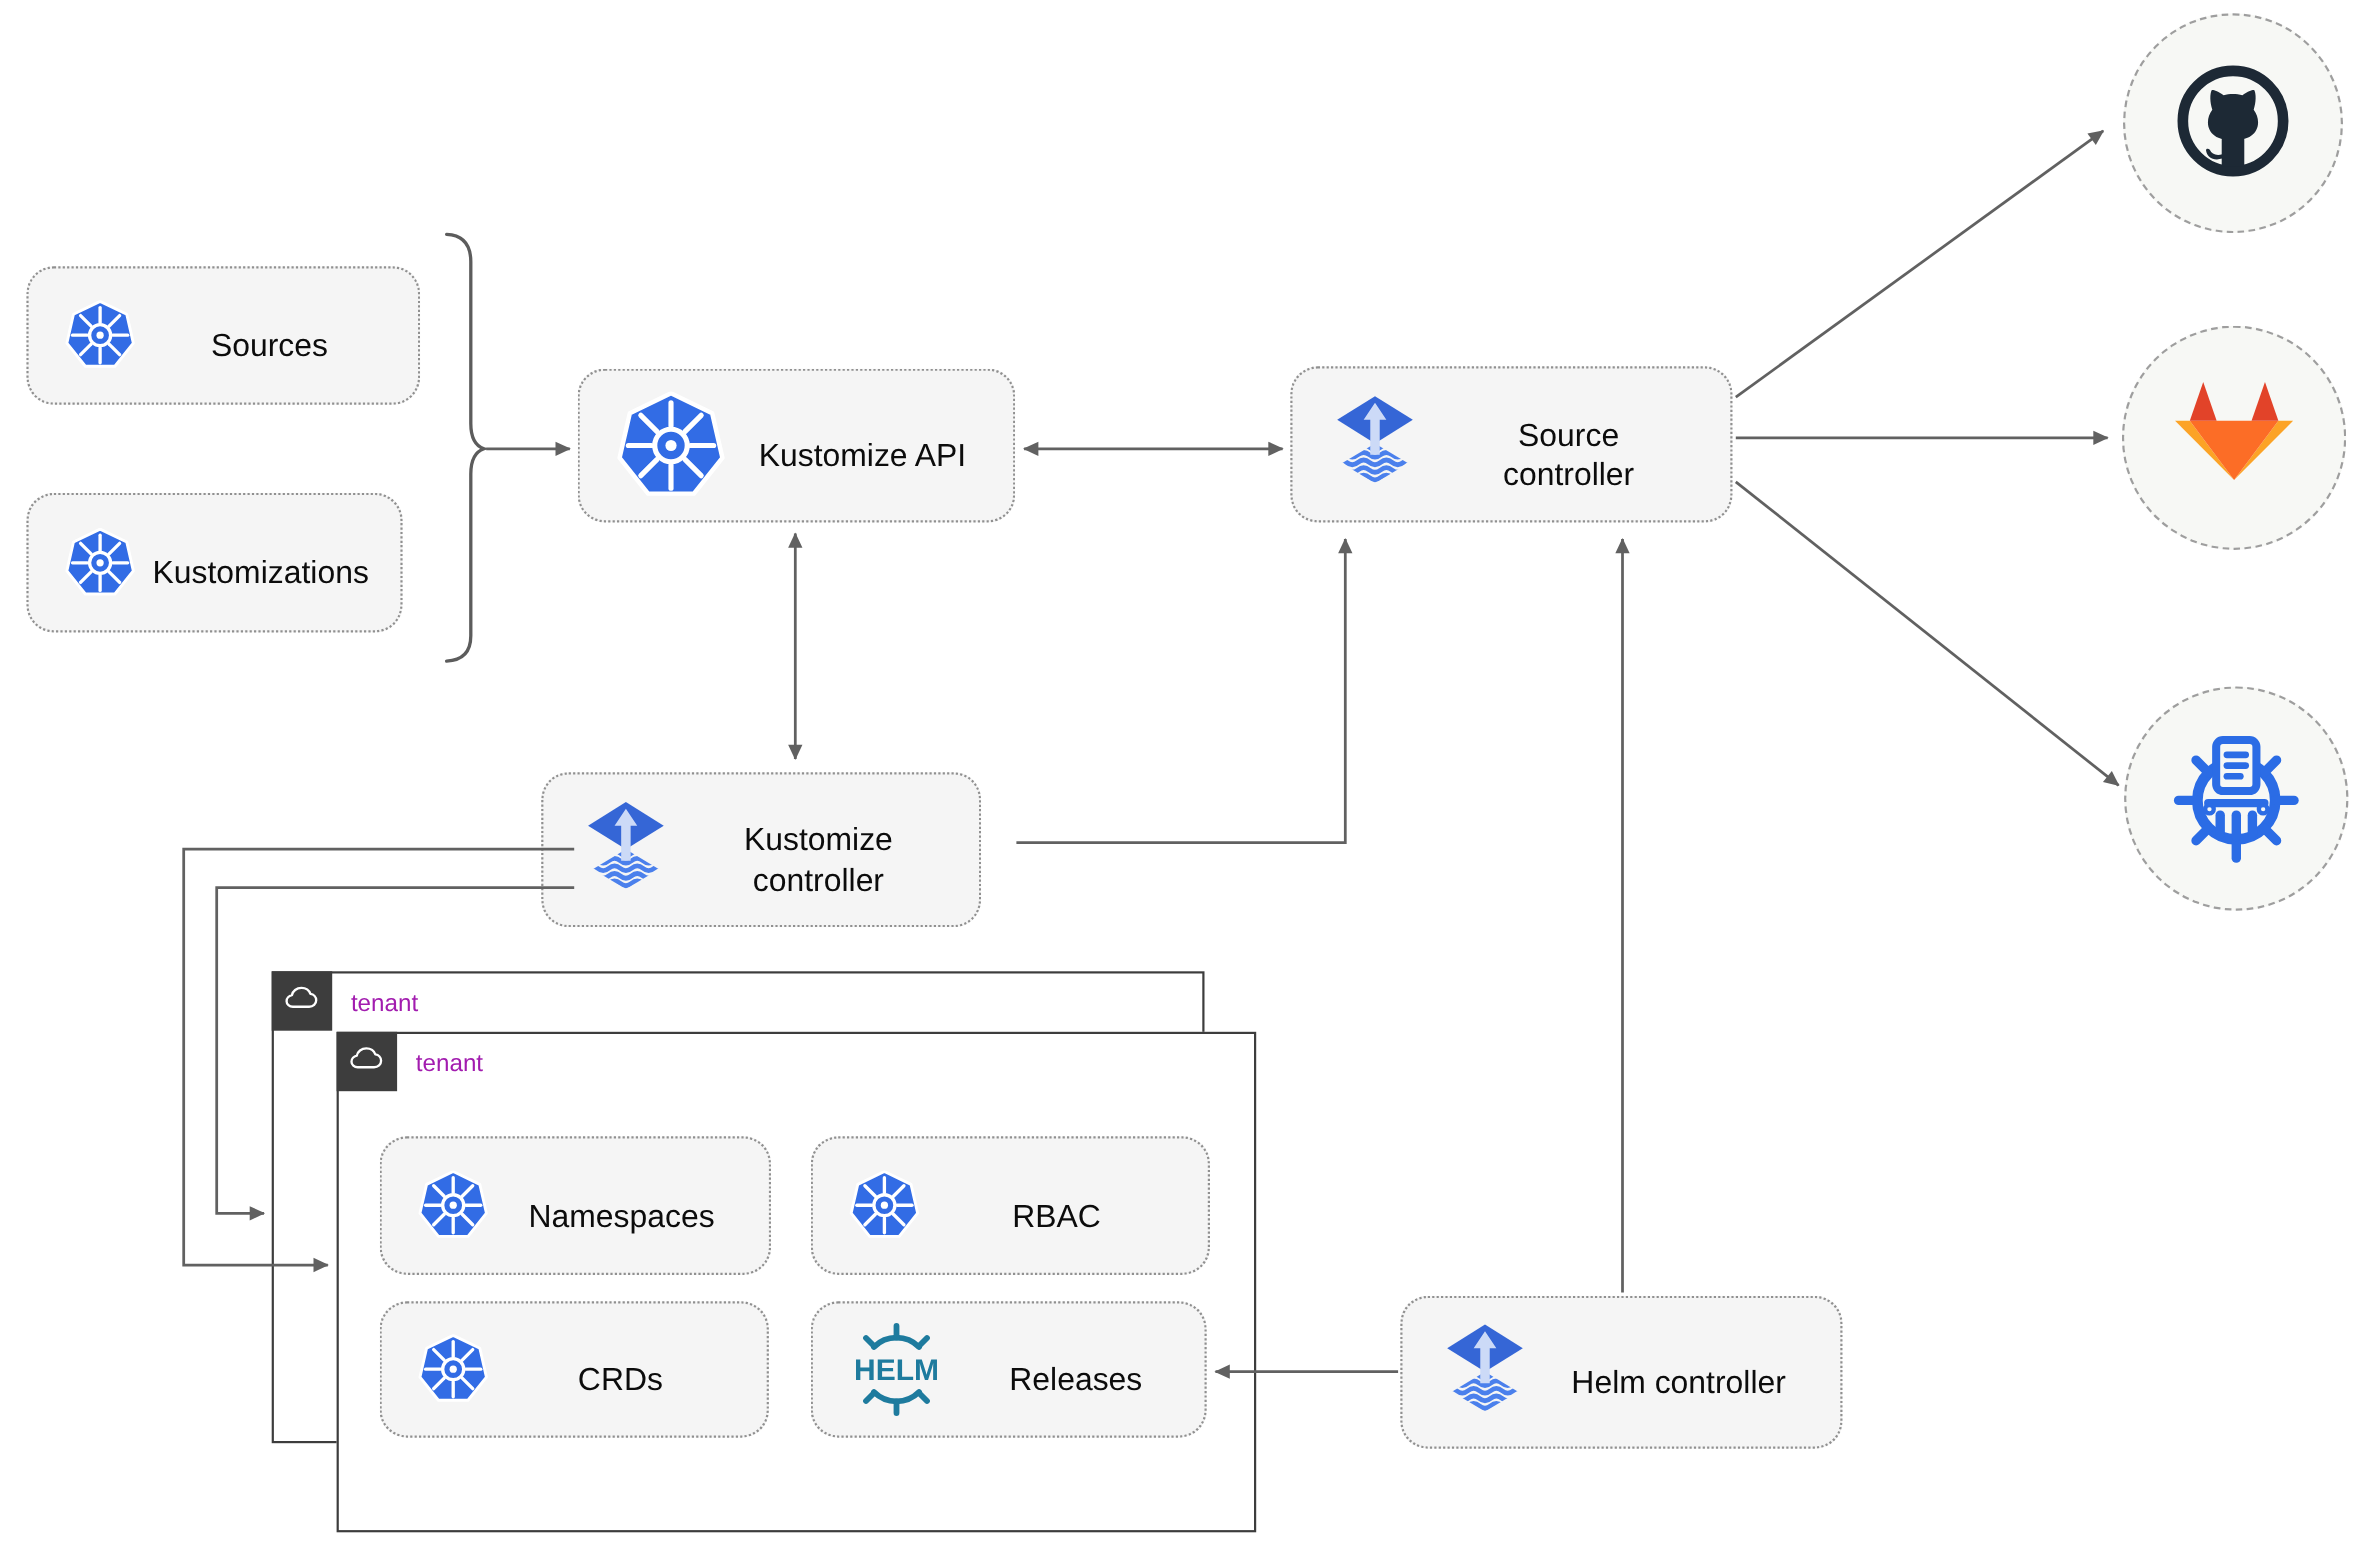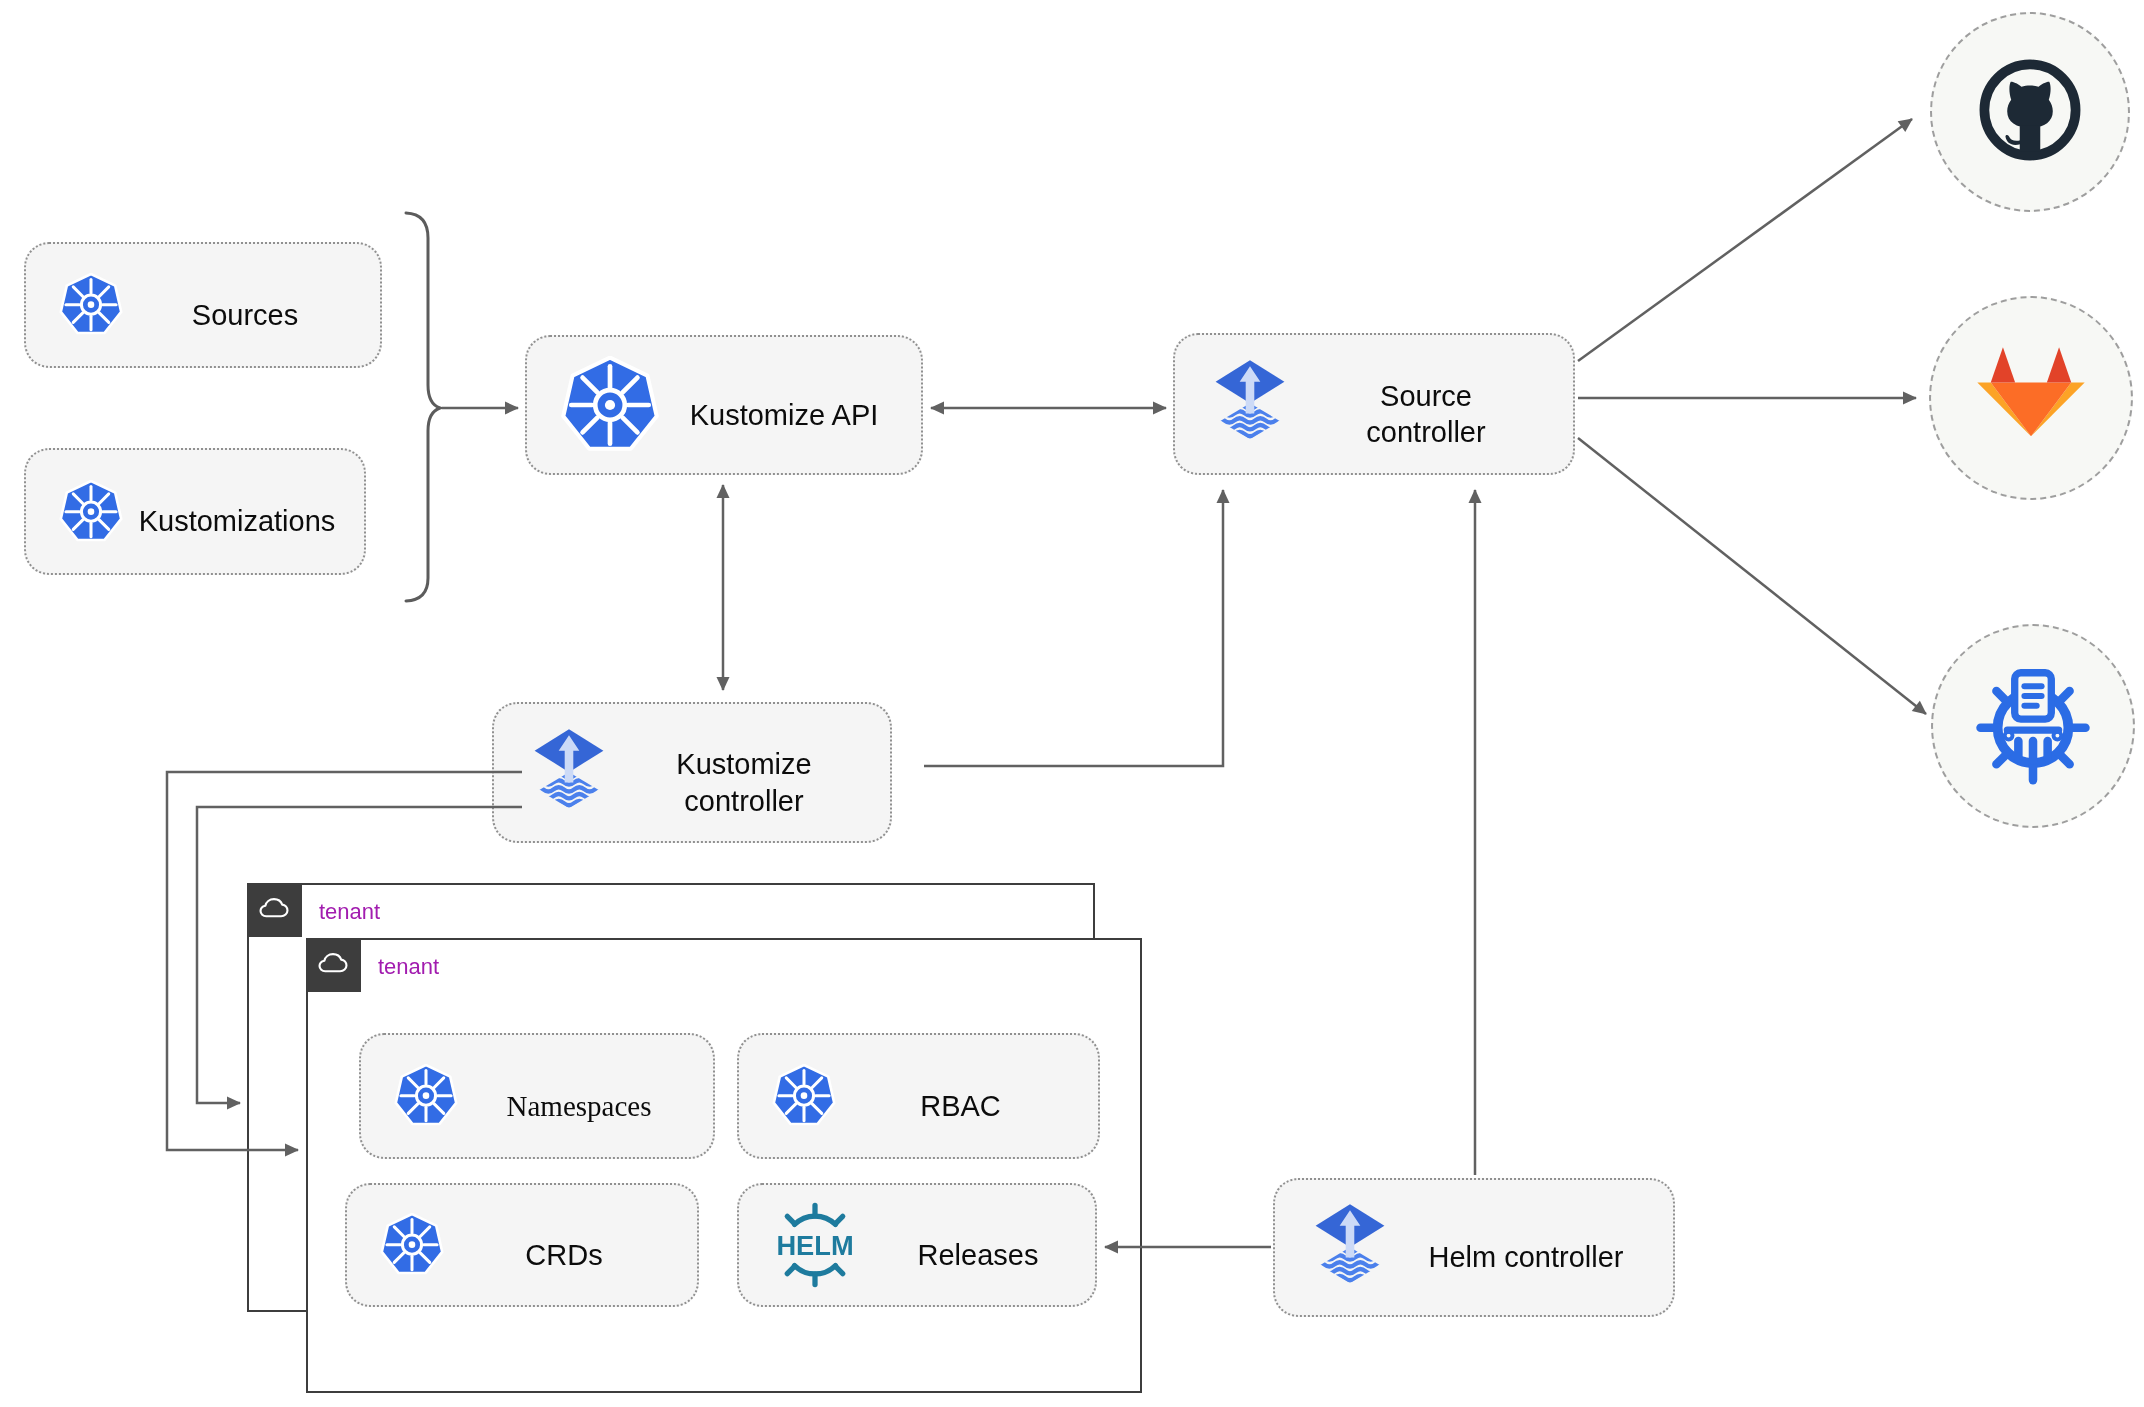--- a/index.html
+++ b/index.html
@@ -21,21 +21,21 @@
   .node .lbl{flex:1;display:flex;justify-content:center;padding-right:14px;margin-top:20px;}
   .node .lbl span{font-size:29px;color:#0c0c0c;text-align:center;line-height:1.25;}
   .node.two .lbl span{max-width:215px;}
   
   #n-sources{left:24px;top:242px;width:358px;height:126px;}
   #n-kustomizations{left:24px;top:448px;width:342px;height:127px;justify-content:space-between;}
   #n-k8s-api{left:525px;top:335px;width:398px;height:140px;}
   #n-source-ctrl{left:1173px;top:333px;width:402px;height:142px;}
   #n-kustomize-ctrl{left:492px;top:702px;width:400px;height:141px;}
   #n-helm-ctrl{left:1273px;top:1178px;width:402px;height:139px;}
-  #n-namespaces{left:359px;top:1033px;width:356px;height:126px;font-family:Liberation Serif, serif;}
+  #n-namespaces{left:345px;top:1033px;width:356px;height:126px;}
   #n-rbac{left:737px;top:1033px;width:363px;height:126px;align-items:center;}
   #n-crds{left:345px;top:1183px;width:354px;height:124px;}
   #n-releases{left:737px;top:1183px;width:360px;height:124px;gap:16px;}
   
   .tenant{position:absolute;background:#ffffff;border:2.5px solid var(--tenant_dark);box-sizing:border-box;}
   #tenant-back{left:247px;top:883px;width:848px;height:429px;z-index:2;}
   #tenant-front{left:306px;top:938px;width:836px;height:455px;z-index:3;}
   .tenant .head{
     position:absolute;left:-2.5px;top:-2.5px;width:55px;height:54px;background:var(--tenant_dark);
     display:flex;align-items:center;justify-content:center;

